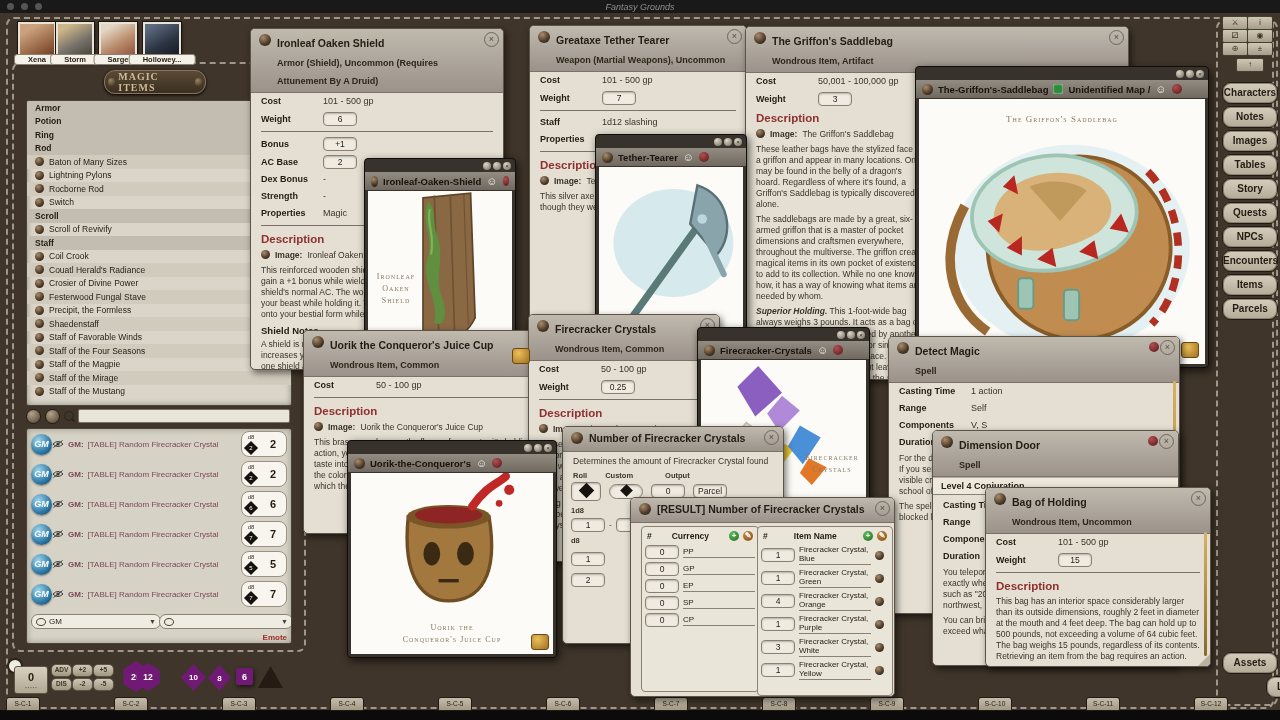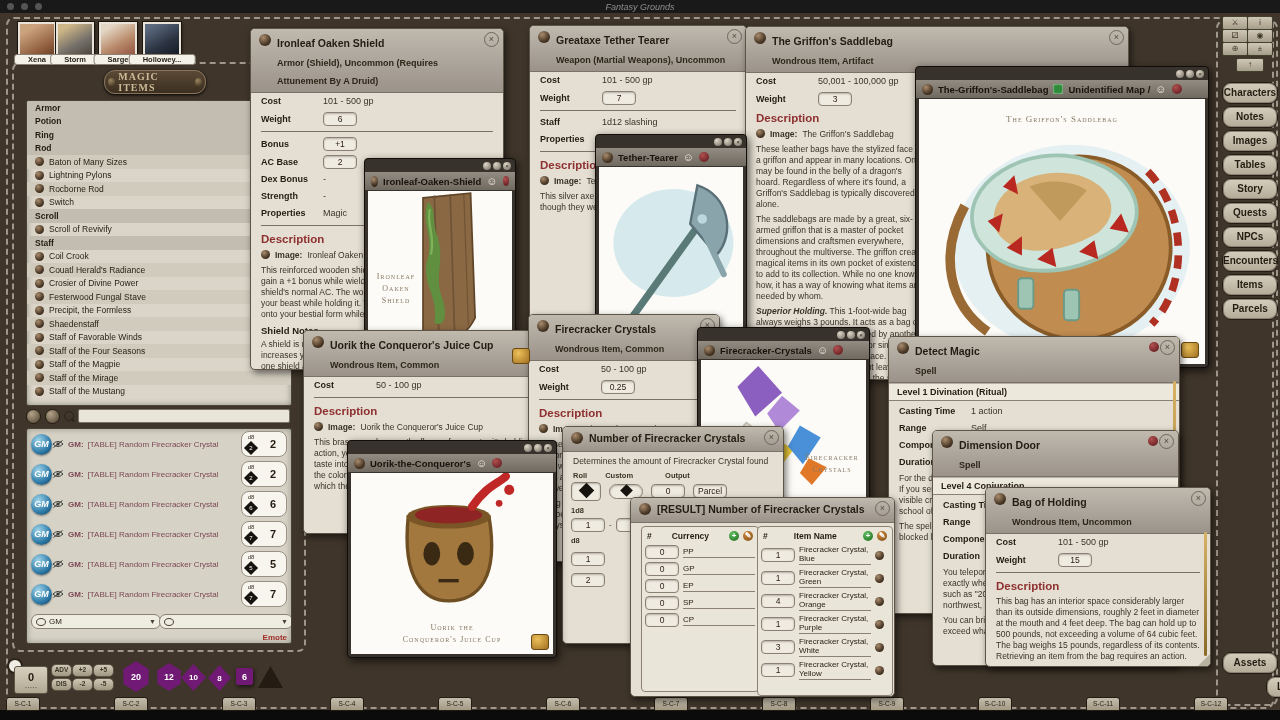--- a/index.html
+++ b/index.html
@@ -647,21 +647,20 @@
   </div>
 
   <div class="win" style="left:888px;top:336px;width:290px;height:276px;z-index:15;">
     <div class="tbar">
       <span class="orb"></span>
       <span><span class="wtitle">Detect Magic</span><br>
       <span class="wsub">Spell</span></span>
       <span class="tok" style="position:absolute;right:20px;top:5px;"></span>
       <span class="xclose">×</span>
     </div>
-    <div class="levelband">Level 1 Divination (Ritual)</div>
     <div class="frow">
         <b style="width:72px;">Casting Time</b>
         <span>1 action</span>
       </div>
     <div class="frow">
         <b style="width:72px;">Range</b>
         <span>Self</span>
       </div>
     <div class="frow">
         <b style="width:72px;">Components</b>
@@ -871,21 +870,21 @@
   <div class="abs" id="modbox"><span>0</span></div>
   <span class="mbtn" style="left:51px;top:664px;">ADV</span>
   <span class="mbtn" style="left:72px;top:664px;">+2</span>
   <span class="mbtn" style="left:93px;top:664px;">+5</span>
   <span class="mbtn" style="left:51px;top:678px;">DIS</span>
   <span class="mbtn" style="left:72px;top:678px;">-2</span>
   <span class="mbtn" style="left:93px;top:678px;">-5</span>
   <div class="bdie hexa" style="left:122px;top:661px;width:28px;height:31px;font-size:9px;">
       <span>20</span>
     </div>
-  <div class="bdie hexa" style="left:156px;top:663px;width:26px;height:28px;font-size:8.5px;">
+  <div class="bdie hexa" style="left:135px;top:663px;width:26px;height:28px;font-size:8.5px;">
       <span>12</span>
     </div>
   <div class="bdie diam" style="left:181px;top:664px;width:25px;height:27px;font-size:8px;">
       <span>10</span>
     </div>
   <div class="bdie diam" style="left:208px;top:665px;width:23px;height:26px;font-size:8px;">
       <span>8</span>
     </div>
   <div class="bdie" style="left:236px;top:668px;width:17px;height:17px;font-size:9px;border-radius:2px;">
       <span>6</span>

